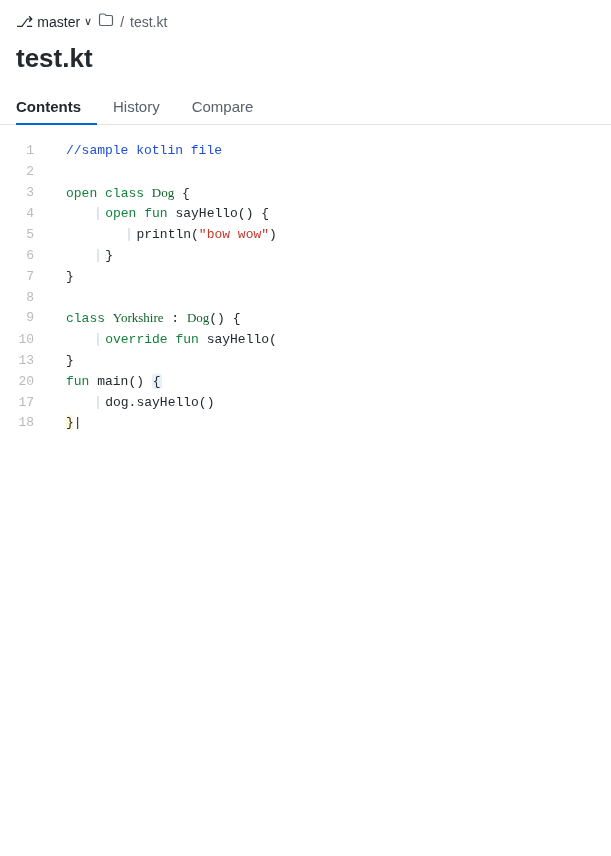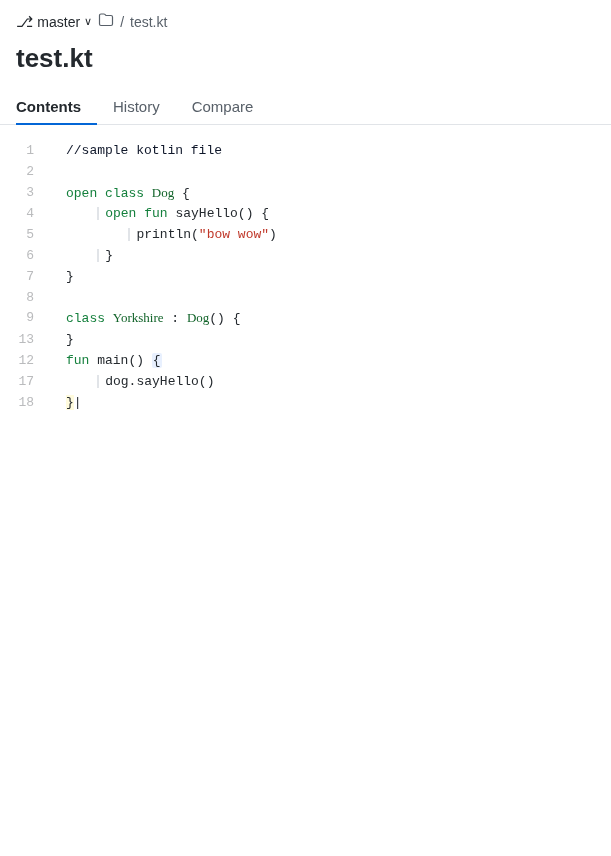--- a/index.html
+++ b/index.html
@@ -109,21 +109,21 @@
 
     .line-content {
       flex: 1;
       padding-left: 16px;
       white-space: pre;
       color: #24292e;
     } 
     .kw-blue { color: #15803d; }
     .type-name { color: #116329; font-family: Liberation Serif, serif; } 
     .string { color: #c0392b; }
-    .comment { color: #0f172a; }
+    .comment { color: #1d4ed8; }
   </style>
 </head>
 <body>
 
 <div class="header">
   <div class="breadcrumb">
     <div class="branch-selector">
       <span style="font-size:15px;">⎇</span>
       <span>master</span>
       <span style="font-size:11px;">∨</span>
@@ -188,31 +188,35 @@
       <tr>
         <td class="line-number">8</td>
         <td class="line-content"> </td>
       </tr>
 
       <tr>
         <td class="line-number">9</td>
         <td class="line-content"><span class="kw-blue">class</span> <span class="type-name">Yorkshire</span> : <span class="type-name">Dog</span>() {</td>
       </tr>
 
+      <tr>
+        <td class="line-number">10</td>
+        <td class="line-content">    <span style="display:inline-block;border-left:2px solid #e1e4e8;width:2px;height:13px;vertical-align:middle;margin-right:6px;"></span><span class="kw-blue">override</span> <span class="kw-blue">fun</span> sayHello(</td>
+      </tr>
 
 
 
       <tr>
         <td class="line-number">13</td>
         <td class="line-content">}</td>
       </tr>
 
 
       <tr>
-        <td class="line-number">12</td>
+        <td class="line-number">20</td>
         <td class="line-content"><span class="kw-blue">fun</span> main() <span style="background:#e8f0fe;border-radius:2px;padding:0 1px;">{</span></td>
       </tr>
 
 
       <tr>
         <td class="line-number">17</td>
         <td class="line-content">    <span style="display:inline-block;border-left:2px solid #e1e4e8;width:2px;height:13px;vertical-align:middle;margin-right:6px;"></span>dog.sayHello()</td>
       </tr>
 
       <tr>

